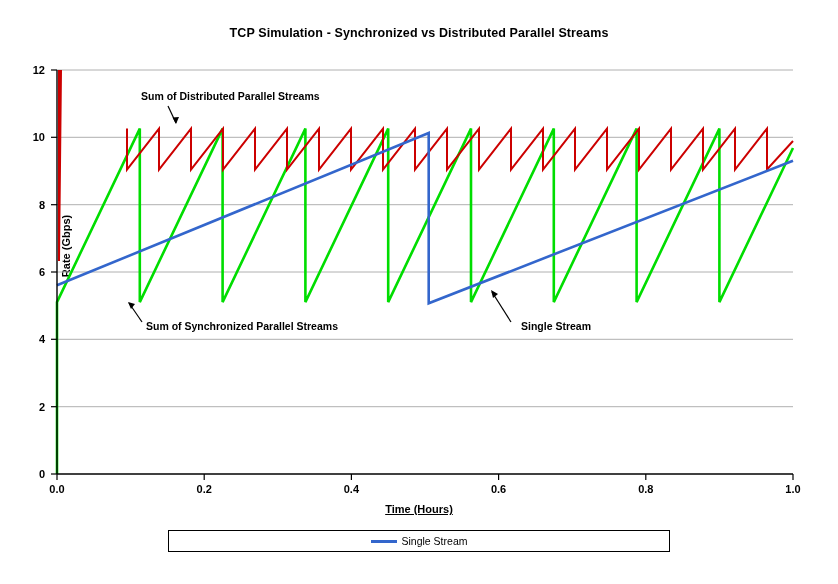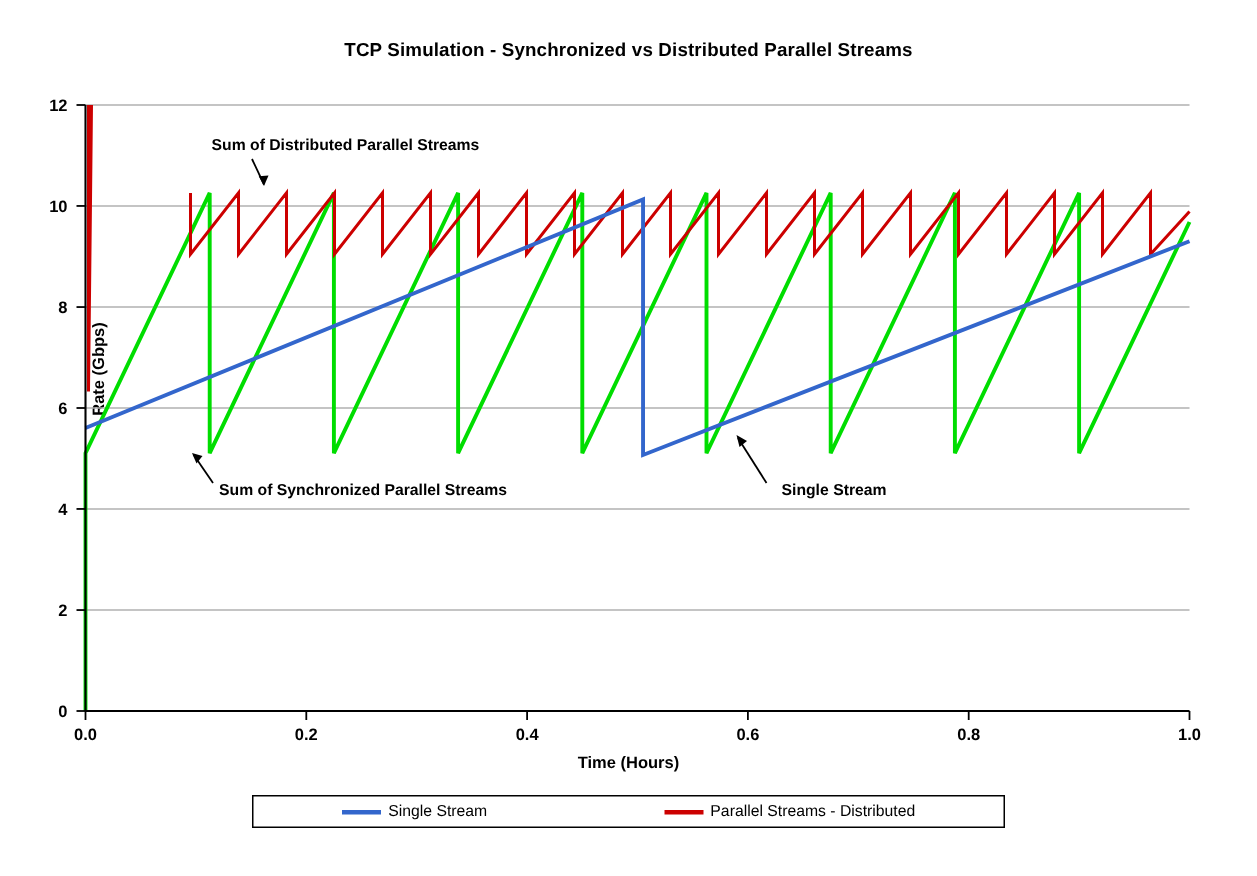--- a/index.html
+++ b/index.html
@@ -29,20 +29,21 @@
     font-weight:bold;
     transform:rotate(-90deg);
     transform-origin:center center;
   }
   .xlabel{
     position:absolute;
     left:0;top:503px;width:838px;
     text-align:center;
     font-size:11px;
     font-weight:bold;
+    text-decoration:underline;
   }
   svg#plot{position:absolute;left:0;top:0;}
   .tick-x{font-size:11px;font-weight:bold;}
   .tick-y{font-size:11px;font-weight:bold;}
   .annot{font-size:10.5px;font-weight:bold;}
   .legend{
     position:absolute;
     left:168px;top:530px;
     width:502px;height:22px;
     border:1px solid #000;
@@ -176,19 +177,15 @@
     </g>
   </svg>
 
   <div class="xlabel">Time (Hours)</div>
 
   <div class="legend">
     <div class="legend-entry">
       <span class="legend-swatch" style="background:#3366cc"></span>
       <span class="legend-label">Single Stream</span>
     </div>
-    <div class="legend-entry">
-      <span class="legend-swatch" style="background:#cc0000"></span>
-      <span class="legend-label">Parallel Streams - Distributed</span>
-    </div>
   </div>
 
 </div>
 
 </body></html>

